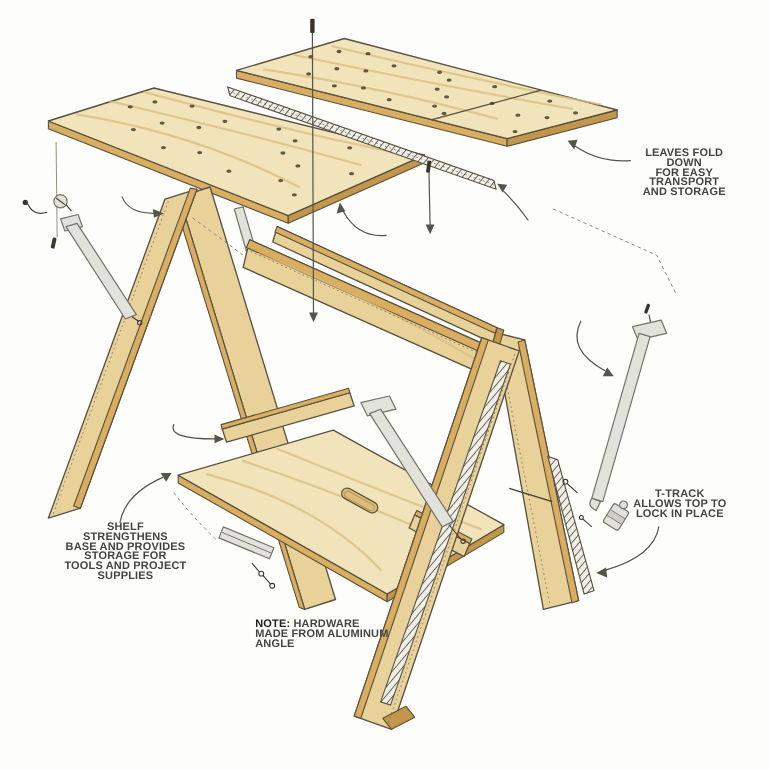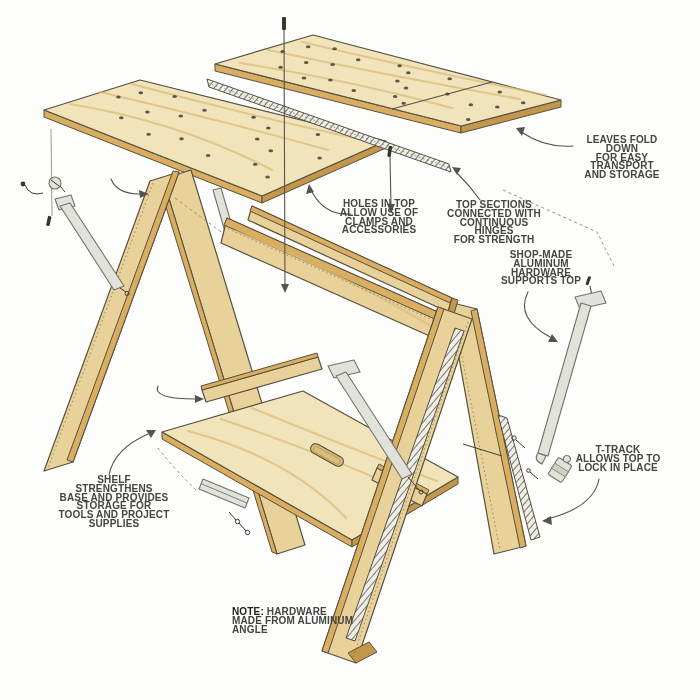--- a/index.html
+++ b/index.html
@@ -11,21 +11,21 @@
   #stage{position:absolute;left:0;top:0;width:700px;height:700px;}
   svg{position:absolute;left:0;top:0;}
   .lbl{
     position:absolute;
     font-size:10px;line-height:8.8px;letter-spacing:.15px;
     color:var(--label_text,#45443f);
     text-align:center;white-space:pre-line;
     font-weight:bold;
     text-transform:uppercase;
   }
-  .lbl.left{text-align:left;margin-top:44px;}
+  .lbl.left{text-align:left;}
   .note b{color:#21201c;}
   path,rect,line,ellipse,circle,polygon{vector-effect:non-scaling-stroke;}
   .wood{fill:var(--wood_face,#ecd9a5);stroke:var(--outline,#57503f);stroke-width:1.2;stroke-linejoin:round;}
   .woodlight{fill:var(--wood_light,#f3e7c2);stroke:var(--outline,#57503f);stroke-width:1.2;stroke-linejoin:round;}
   .edge{fill:var(--wood_edge,#d9ae60);stroke:var(--outline,#57503f);stroke-width:1;stroke-linejoin:round;}
   .edgedark{fill:var(--wood_edge_dark,#c79a4e);stroke:var(--outline,#57503f);stroke-width:1;stroke-linejoin:round;}
   .alum{fill:var(--aluminum,#e2e2dc);stroke:var(--aluminum_dark,#75726a);stroke-width:1.1;stroke-linejoin:round;}
   .hatched{fill:url(#hatch);stroke:var(--outline,#57503f);stroke-width:1;}
   .grain{fill:none;stroke:var(--wood_streak,#d9bf82);stroke-width:2;opacity:.75;stroke-linecap:round;}
   .lead{fill:none;stroke:var(--leader,#55534b);stroke-width:1.1;stroke-linecap:round;}
@@ -274,35 +274,23 @@
   <g>
     <path class="lead" d="M109,475 Q114,449 148,434"></path>
     <polygon class="ahead" points="156,430 146,430 151,438"></polygon>
   </g>
   <g>
     <path class="lead" d="M599,479 Q594,506 551,518"></path>
     <polygon class="ahead" points="542,521 551,516 552,525"></polygon>
   </g>
 </svg>
 
-<div class="lbl" style="left:338px;top:200px;width:82px">Holes in top
-allow use of
-clamps and
-accessories</div>
-<div class="lbl" style="left:442px;top:201px;width:104px">Top sections
-connected with
-continuous hinges
-for strength</div>
 <div class="lbl" style="left:570px;top:136px;width:104px">Leaves fold down
 for easy transport
 and storage</div>
-<div class="lbl" style="left:496px;top:251px;width:90px">Shop-made
-aluminum
-hardware
-supports top</div>
 <div class="lbl" style="left:568px;top:446px;width:100px">T-track
 allows top to
 lock in place</div>
 <div class="lbl" style="left:58px;top:476px;width:112px">Shelf strengthens
 base and provides
 storage for
 tools and project
 supplies</div>
 <div class="lbl left note" style="left:232px;top:564px;width:122px"><b>NOTE:</b> <span>hardware made from aluminum angle</span></div>
 

